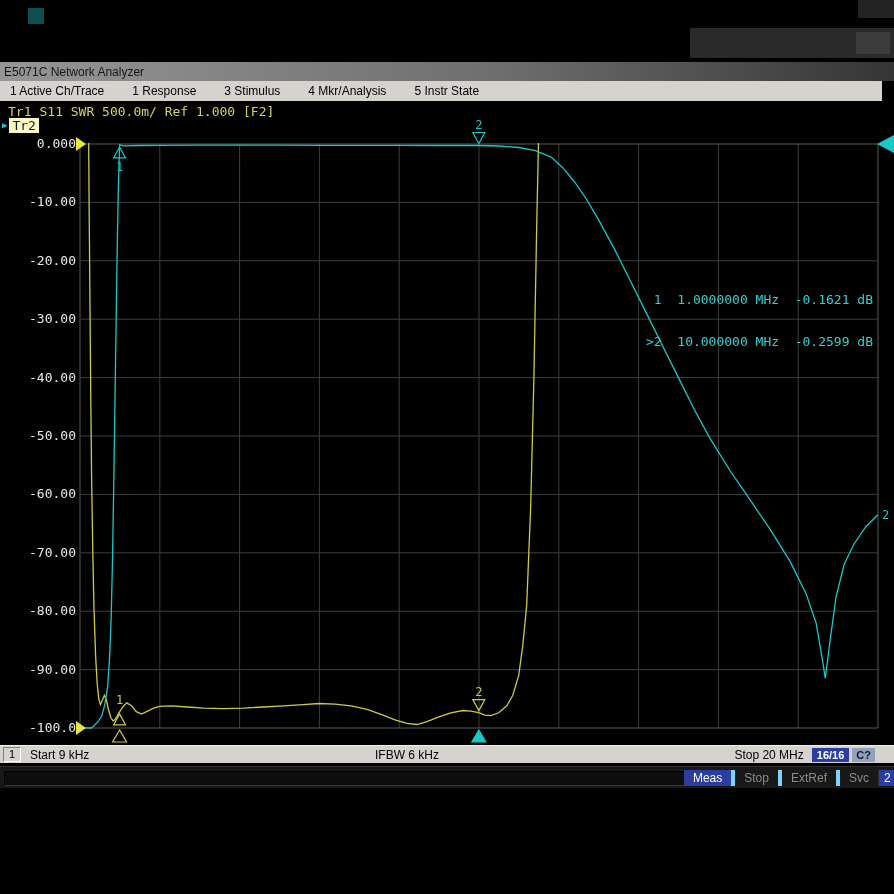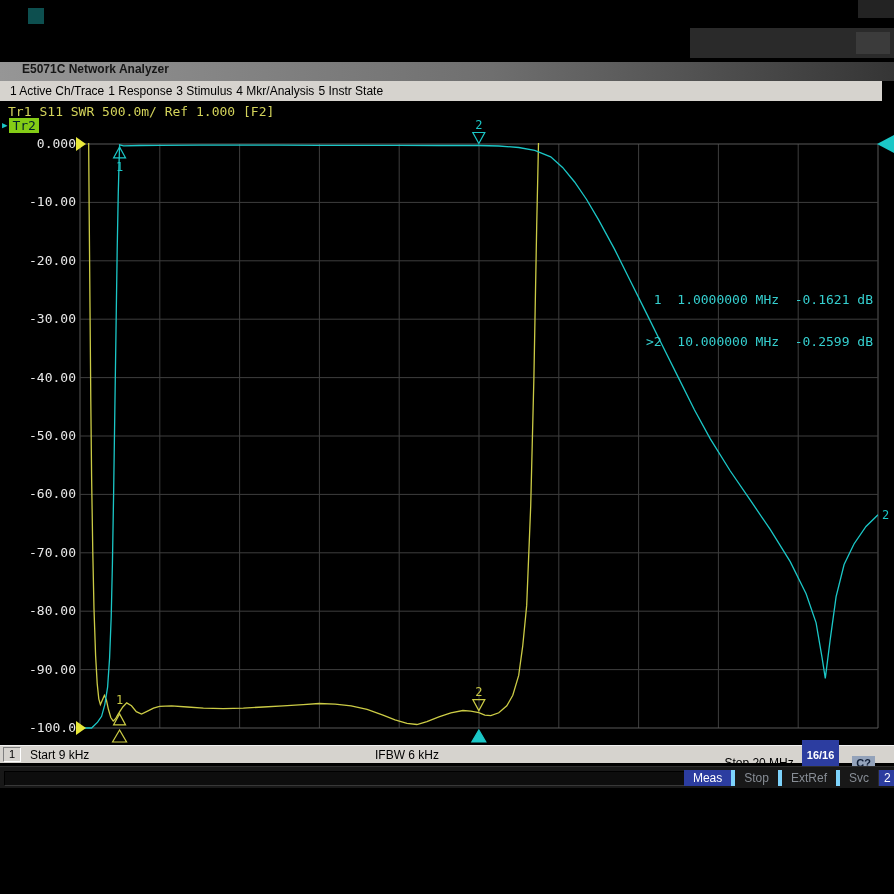--- a/index.html
+++ b/index.html
@@ -2,52 +2,52 @@
 <html><head>
 <meta charset="utf-8">
 <style>
   html,body{margin:0;padding:0}
   body{width:894px;height:894px;background:#000;position:relative;overflow:hidden;
        font-family:"Liberation Sans",sans-serif}
   .frag{position:absolute}
 
   .titlebar{position:absolute;left:0;top:62px;width:894px;height:19px;box-sizing:border-box;
     background:linear-gradient(to right,#969696,#6f6f6f 55%,#353535);
-    display:flex;align-items:flex-start;padding-left:22px;font-size:12px;font-weight:bold;color:#161616}
+    display:flex;align-items:center;padding-left:4px;font-size:12px;font-weight:normal;color:#161616}
 
   .menubar{position:absolute;left:0;top:81px;width:894px;height:20px;box-sizing:border-box;
-    background:#d6d3ce;display:flex;align-items:center;gap:4px;padding-left:10px;
+    background:#d6d3ce;display:flex;align-items:center;gap:28px;padding-left:10px;
     font-size:12px;color:#000}
   .menubar .endblock{position:absolute;right:0;top:0;width:12px;height:20px;background:#000}
   .menu-item{cursor:default}
 
   .screen{position:absolute;left:0;top:101px;width:894px;height:644px;background:#000}
   #plot-svg{position:absolute;left:0;top:0}
 
   .trline{position:absolute;display:flex;align-items:center;white-space:pre;
     font:13px "DejaVu Sans Mono",monospace}
   .trline1{left:8px;top:3px;color:#d3d35a}
   .trline2{left:2px;top:17px;color:#35cfcf}
   .tr1id{margin-right:8px}
   .tr2arrow{color:#1bc7c7;font-size:9px;margin-right:2px;line-height:13px}
-  .chip{background:#84cc16;color:#00222a;padding:0 3px;margin-right:7px}
+  .chip{background:#fef9c3;color:#00222a;padding:0 3px;margin-right:7px}
 
   .ro{position:absolute;font:13px "DejaVu Sans Mono",monospace;line-height:14px;white-space:pre}
   .ro-tr1{left:325px;top:164px;color:#d3d35a}
   .ro-tr2{left:646px;top:164px;color:#35cfcf}
 
   .statusbar{position:absolute;left:0;top:745px;width:894px;height:18px;box-sizing:border-box;
     background:#d6d3ce;border-top:1px solid #f0f0f0;display:flex;align-items:center;
     padding:0 3px;font-size:12px;color:#000}
   .ch{width:16px;height:13px;line-height:13px;text-align:center;font-size:11px;
     border:1px solid;border-color:#808080 #ffffff #ffffff #808080;margin-right:9px}
   .ifbw{position:absolute;left:375px}
   .sb-right{margin-left:auto;display:flex;align-items:flex-end}
   .stoptxt{margin-right:8px}
-  .pts{background:#2c3da0;color:#fff;font-size:11px;font-weight:bold;padding:9px 5px;margin-right:13px}
+  .pts{background:#2c3da0;color:#fff;font-size:11px;font-weight:bold;padding:1px 5px;margin-right:3px}
   .cal{background:#93a2ba;color:#0d1b33;font-size:11px;font-weight:bold;padding:1px 4px;margin-right:16px}
 
   .instrbar{position:absolute;left:0;top:766px;width:894px;height:22px;background:#181818;
     border-top:1px solid #2e2e2e;box-sizing:border-box}
   .msg{position:absolute;left:4px;top:4px;width:700px;height:13px;background:#0d0d0d;
     border-top:1px solid #000;border-left:1px solid #000;
     border-bottom:1px solid #383838;border-right:1px solid #383838}
   .btns{position:absolute;right:0;top:3px;height:16px;display:flex;align-items:flex-end;font-size:12px}
   .btn-meas{background:#2c3da0;color:#fff;line-height:16px;padding:0 9px}
   .btn-flat{color:#878d95;line-height:16px;padding:0 9px;border-left:4px solid #7dd3fc}

